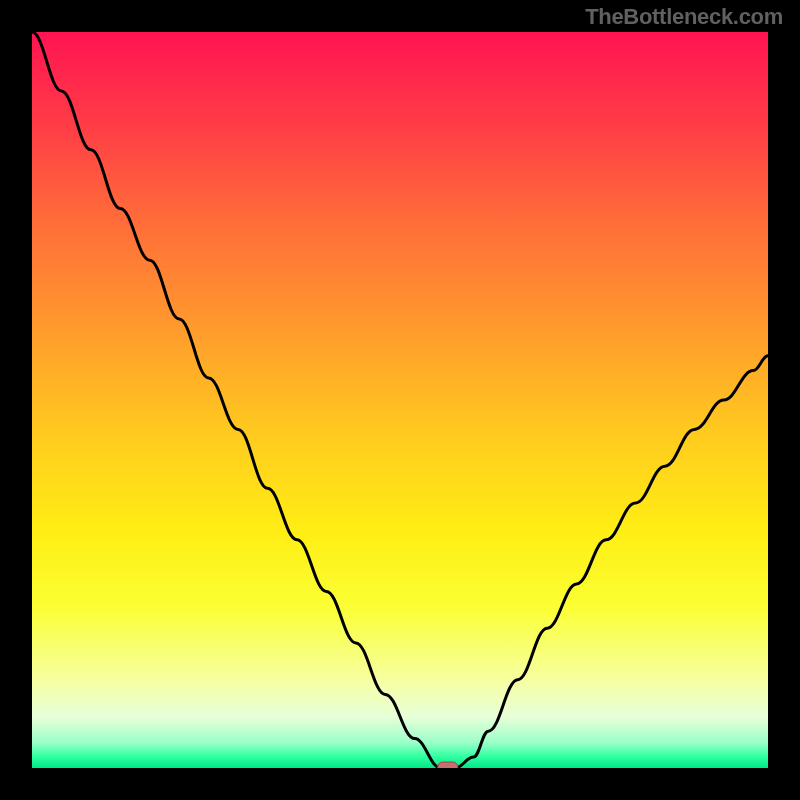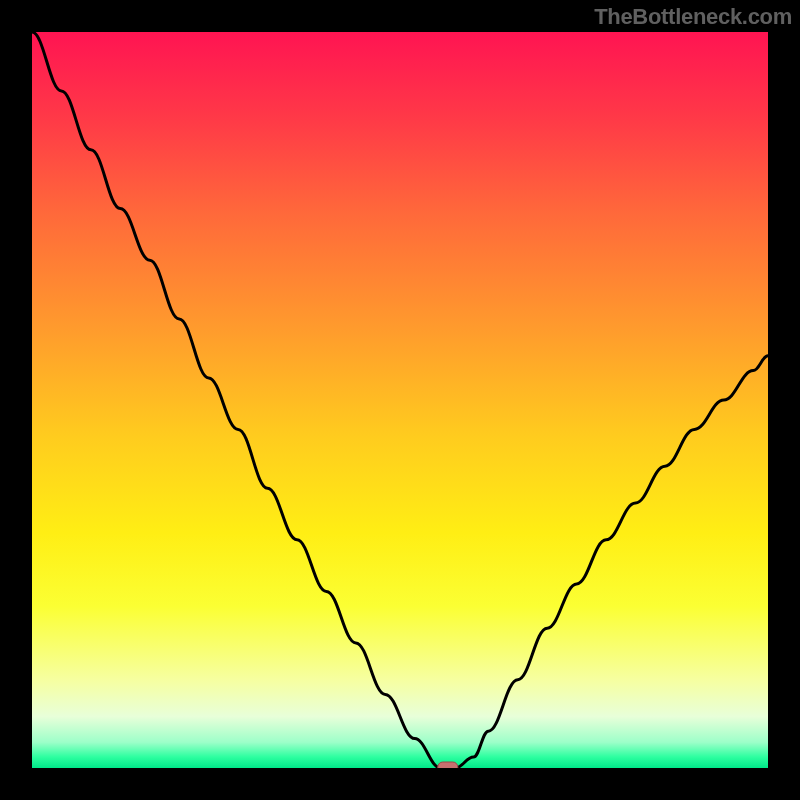--- a/index.html
+++ b/index.html
@@ -13,21 +13,21 @@
   }
   .frame {
     position: relative;
     width: 800px;
     height: 800px;
     background: #000;
   }
   .watermark {
     position: absolute;
     top: 4px;
-    right: 8px;
+    right: 17px;
     color: #606060;
     font-size: 22px;
     font-weight: bold;
     letter-spacing: -0.3px;
     z-index: 10;
   }
   .plot-area {
     position: absolute;
     left: 32px;
     top: 32px;

